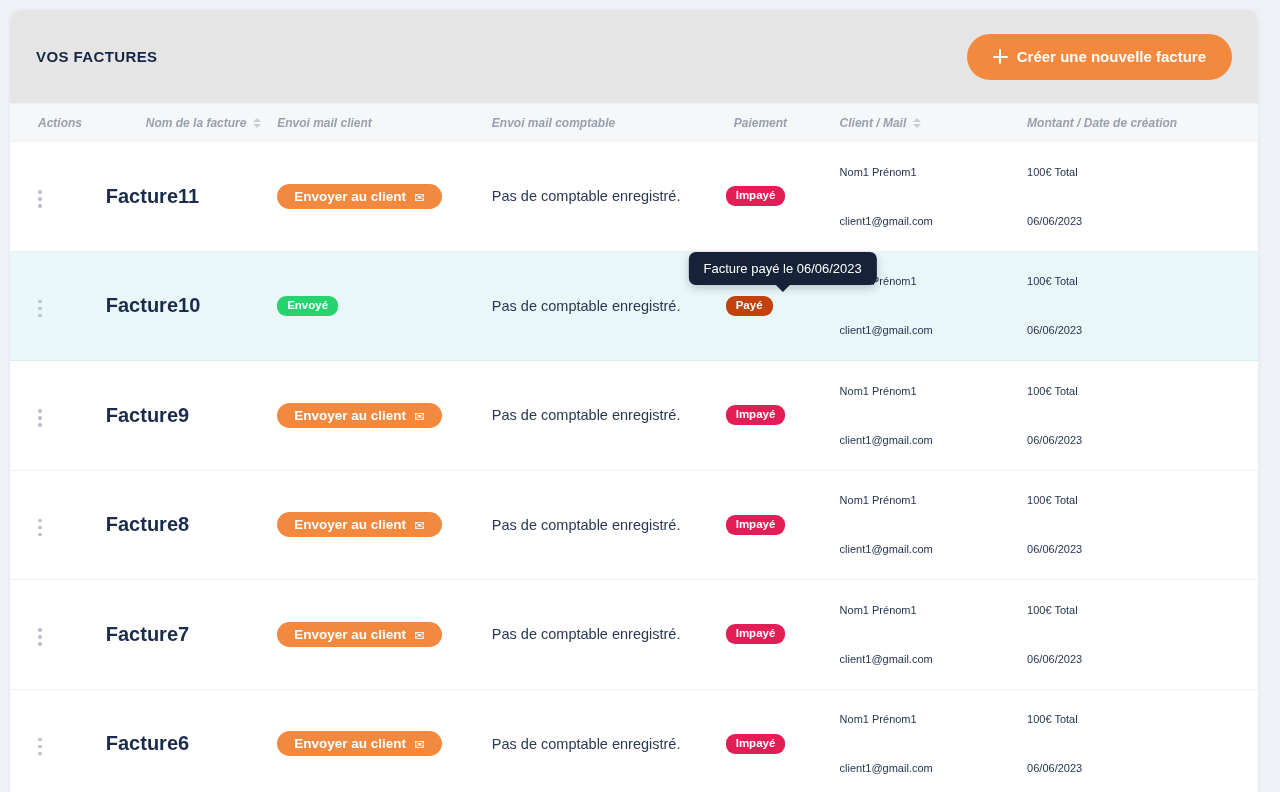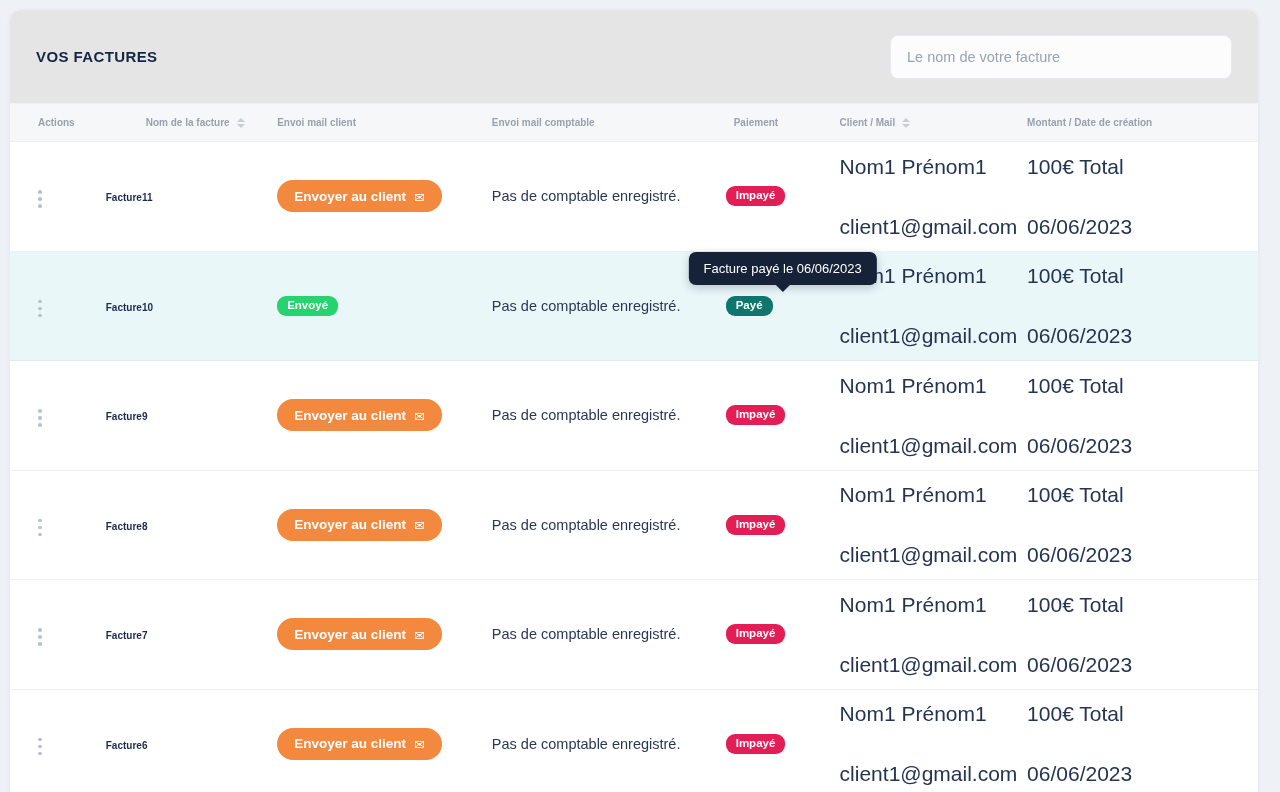--- a/index.html
+++ b/index.html
@@ -111,29 +111,30 @@
 
   
   .table {
     width: 100%;
     border-collapse: collapse;
     table-layout: fixed;
   }
   .table thead th {
     background: #f6f7f9;
     height: 37px;
-    font-size: 10px;
+    font-size: 12px;
     font-weight: bold;
     color: #99a1ae;
     text-align: left;
     padding: 0;
     vertical-align: middle;
     border-top: 1px solid #eef0f3;
     border-bottom: 1px solid #eef0f3;
     white-space: nowrap;
+    font-style: italic;
   }
   .th-inner {
     display: flex;
     align-items: center;
     gap: 7px;
   }
 
   .col-actions   { width: 95px;  }
   .col-name      { width: 170px; }
   .col-mailcli   { width: 213px; }
@@ -195,30 +196,30 @@
   }
   .dots-icon i {
     display: block;
     width: 3.5px;
     height: 3.5px;
     border-radius: 50%;
     background: #b9c0cc;
   }
 
   .facture-name {
-    font-size: 10px;
+    font-size: 20px;
     font-weight: bold;
     color: #1b2b4b;
   }
 
   .btn-send {
     display: inline-flex;
     align-items: center;
     gap: 8px;
-    height: 32px;
+    height: 25px;
     padding: 0 17px;
     border: none;
     border-radius: 17px;
     background: #f2893f;
     color: #ffffff;
     font-size: 13.5px;
     font-weight: bold;
     font-family: "Liberation Sans", "DejaVu Sans", sans-serif;
     cursor: pointer;
     white-space: nowrap;
@@ -235,33 +236,33 @@
     padding: 3px 10px 4px;
     border-radius: 9px;
     font-size: 11.5px;
     font-weight: bold;
     color: #ffffff;
     line-height: 1.15;
     white-space: nowrap;
   }
   .badge-sent    { background: #27d36f; }
   .badge-unpaid  { background: #e31e57; }
-  .badge-paid    { background: #0f766e; }
+  .badge-paid    { background: #c2410c; }
 
   .muted-text {
     font-size: 14.5px;
     color: #2a3854;
   }
 
   .stack {
     display: flex;
     flex-direction: column;
     justify-content: flex-start;
     gap: 37px;
-    font-size: 21px;
+    font-size: 11px;
     color: #253451;
     line-height: 1.1;
   }
 
   
   .paiement-cell { position: relative; }
 
   .tooltip {
     position: absolute;
     left: 50%;
@@ -291,21 +292,24 @@
 </head>
 <body>
 
 <div class="page">
   <div class="card">
 
     <div class="card-header">
       <div class="card-title">VOS FACTURES</div>
 
       <div class="header-tools">
-        <input class="search-input" type="text" placeholder="Le nom de votre facture" style="">
+        <button class="btn-create">
+          <span class="plus-icon"></span>
+          <span>Créer une nouvelle facture</span>
+        </button>
       </div>
     </div>
 
     <table class="table">
       <colgroup>
         <col class="col-actions">
         <col class="col-name">
         <col class="col-mailcli">
         <col class="col-mailcpt">
         <col class="col-paiement">

